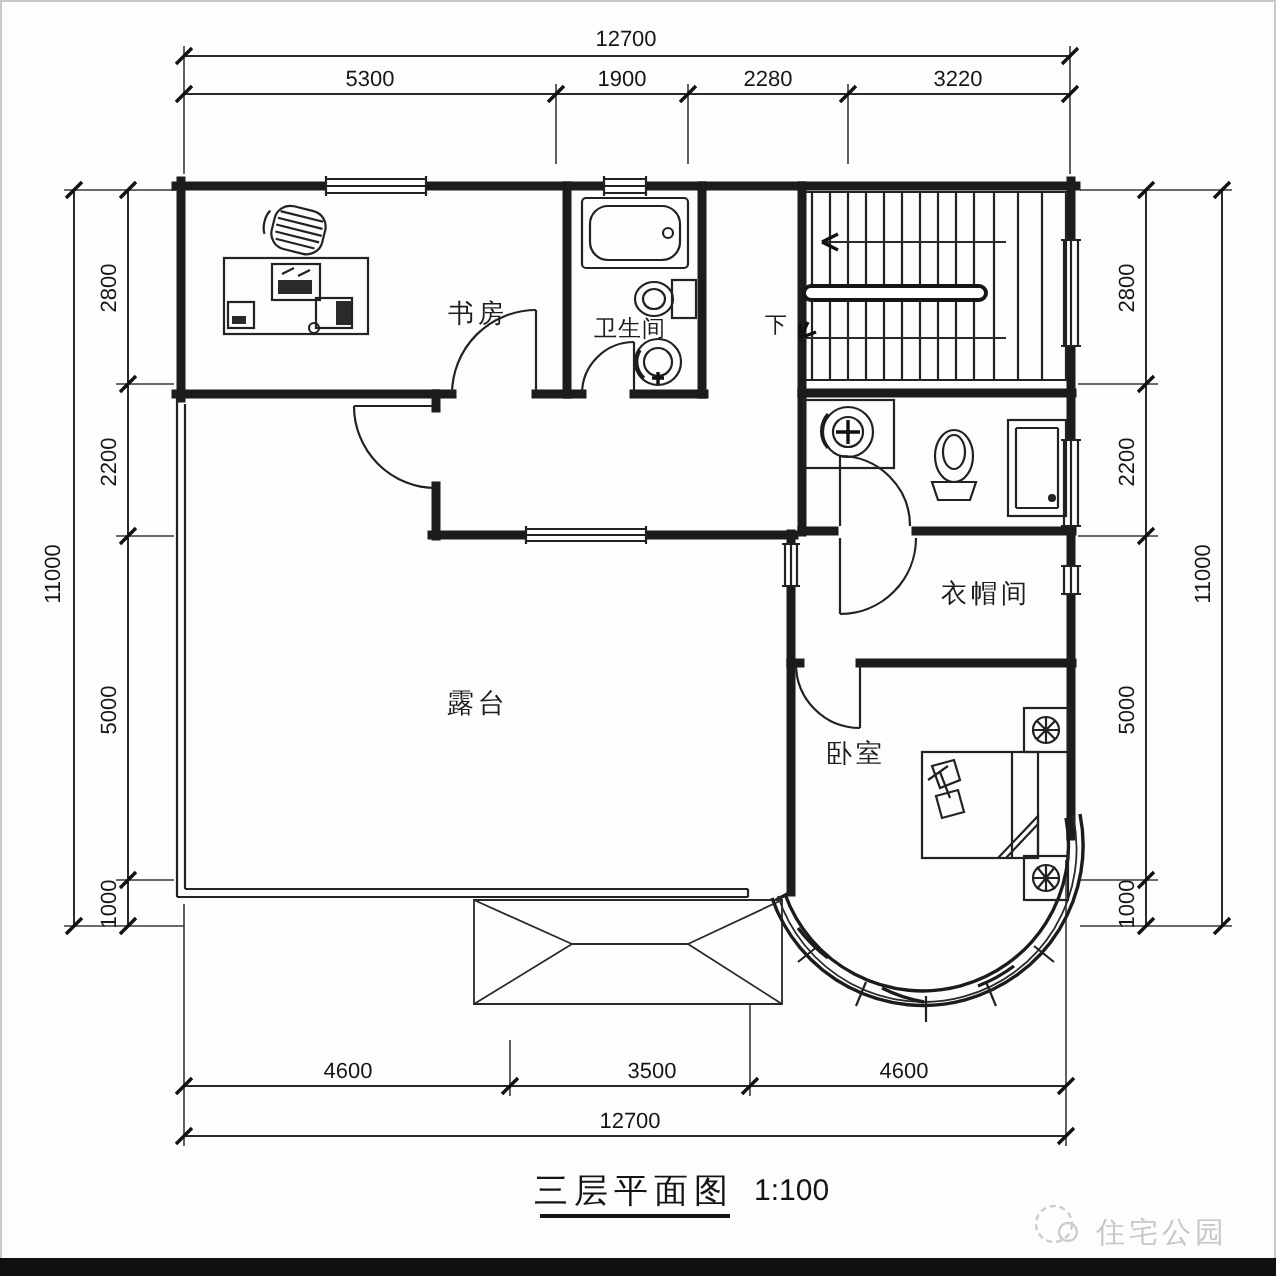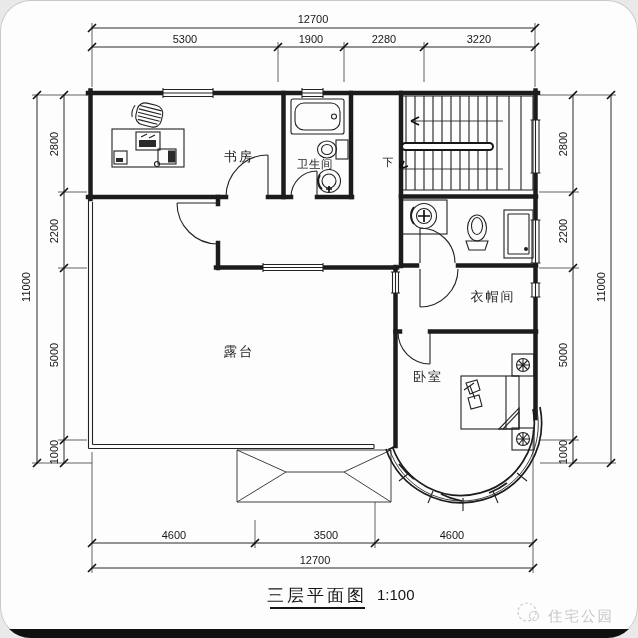--- a/index.html
+++ b/index.html
@@ -1,17 +1,17 @@
 <!DOCTYPE html>
 <html><head>
 <meta charset="utf-8">
 <style>
   html,body{margin:0;padding:0;background:#e9e9e9;}
   #frame{position:relative;width:638px;height:638px;background:#fdfdfd;overflow:hidden;
-         box-shadow:inset 0 0 0 1px #c9c9c9;border-radius:31px;}
+         box-shadow:inset 0 0 0 1px #c9c9c9;}
   svg{display:block}
   .wall{stroke:#1c1c1c;stroke-width:4.5;fill:none;stroke-linecap:square}
   .med{stroke:#1c1c1c;stroke-width:1.7;fill:none}
   .thin{stroke:#222;stroke-width:1.1;fill:none}
   .hair{stroke:#2a2a2a;stroke-width:.9;fill:none}
   .dim{stroke:#2a2a2a;stroke-width:1;fill:none}
   .ext{stroke:#3a3a3a;stroke-width:.8;fill:none}
   .tick{stroke:#111;stroke-width:1.7;fill:none}
   .white{fill:#fff;stroke:none}
   .dimtxt{font:11px "Liberation Sans","DejaVu Sans",sans-serif;fill:#161616;text-anchor:middle}

